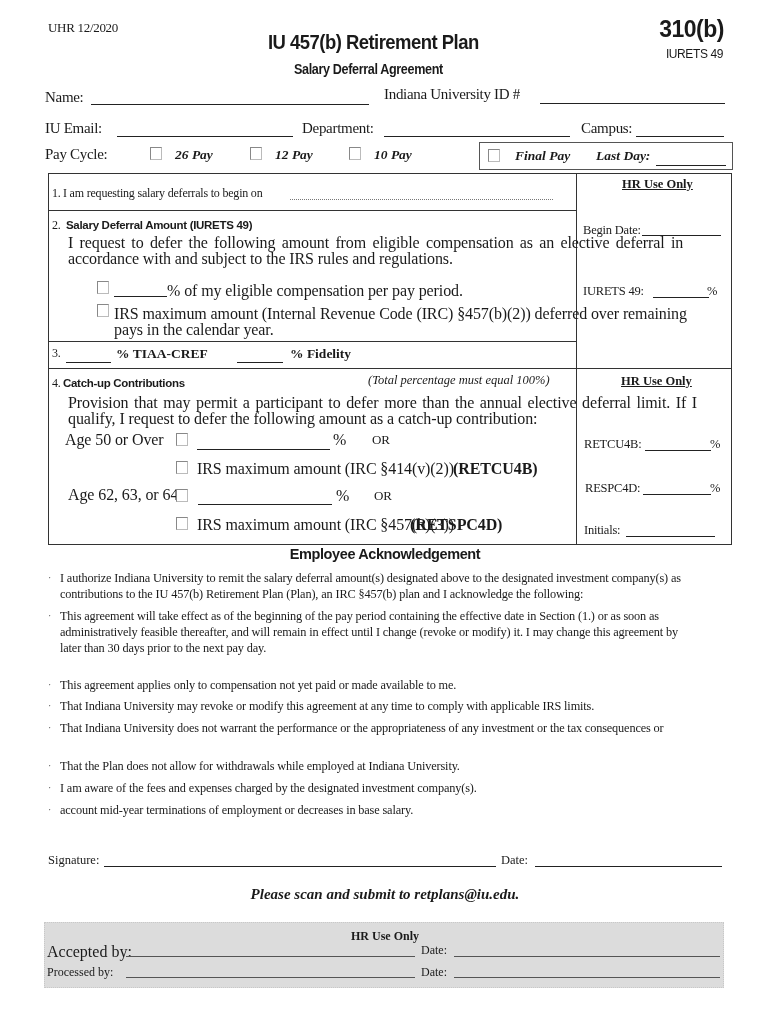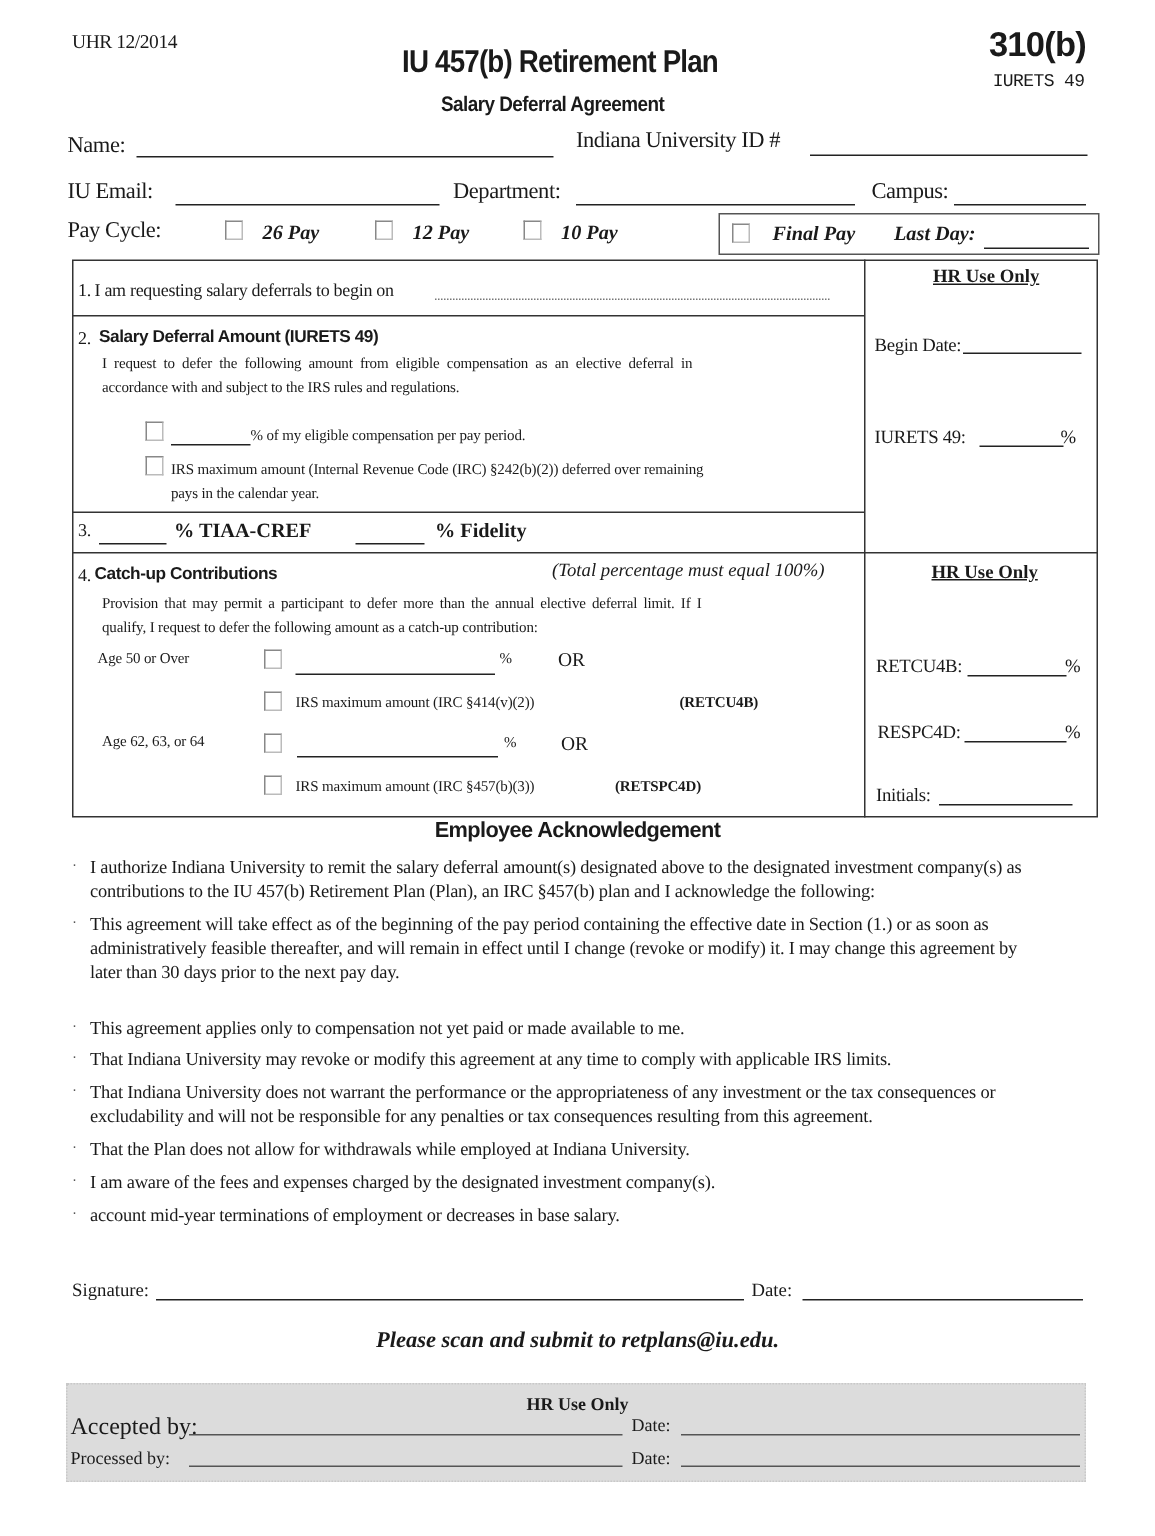--- a/index.html
+++ b/index.html
@@ -7,51 +7,51 @@
   body { position: relative; font-family: "Liberation Serif", serif; color: #1a1a1a; }
   .line { position: absolute; border-bottom: 1px solid #222; height: 0; }
   .dline { position: absolute; border-bottom: 1px solid #777; height: 0; }
   .cb { position: absolute; width: 12px; height: 13px; border: 1px solid #888; border-right-color: #bbb; border-bottom-color: #bbb; background: #fff; }
   .txt { position: absolute; white-space: nowrap; }
 
   .form-code { left: 48px; top: 20px; font-size: 13px; letter-spacing: -0.3px; }
   .title { left: 268px; top: 30px; font-size: 21px; font-weight: bold; font-family: "Liberation Sans", sans-serif; letter-spacing: -0.6px; transform: scaleX(0.88); transform-origin: left; }
   .subtitle { left: 294px; top: 61px; font-size: 14px; font-weight: bold; font-family: "Liberation Sans", sans-serif; letter-spacing: -0.4px; transform: scaleX(0.9); transform-origin: left; }
   .badge { right: 46px; top: 16px; font-size: 23px; font-weight: bold; font-family: "Liberation Sans", sans-serif; letter-spacing: -0.5px; }
-  .code { right: 47px; top: 47px; font-size: 12px; font-family: Liberation Mono, monospace; letter-spacing: -0.4px; }
+  .code { right: 47px; top: 47px; font-size: 12px; font-family: Liberation Sans, sans-serif; letter-spacing: -0.4px; }
 
   .lbl { font-size: 15px; letter-spacing: -0.3px; }
   .pay { font-size: 13.5px; font-style: italic; font-weight: bold; }
 
   .final-box { position: absolute; left: 479px; top: 142px; width: 254px; height: 28px; border: 1px solid #555; }
 
   .main { position: absolute; left: 48px; top: 173px; width: 684px; height: 372px; border: 1px solid #333; }
   .vdiv { position: absolute; left: 576px; top: 173px; width: 0; height: 372px; border-left: 1px solid #333; }
   .hdiv { position: absolute; left: 48px; width: 528px; height: 0; border-top: 1px solid #333; }
   .hdiv-full { position: absolute; left: 48px; width: 684px; height: 0; border-top: 1px solid #333; }
 
   .small { font-size: 12px; letter-spacing: -0.2px; }
-  .body12 { font-size: 10px; letter-spacing: -0.1px; line-height: 16px; }
+  .body12 { font-size: 16px; letter-spacing: -0.1px; line-height: 16px; }
   .secth { font-family: "Liberation Sans", sans-serif; font-weight: bold; font-size: 11.5px; letter-spacing: -0.3px; }
   .hr-head { font-size: 12.5px; font-weight: bold; text-decoration: underline; }
 
   .ack-title { left: 0; width: 770px; text-align: center; top: 546px; font-size: 14.5px; font-weight: bold; font-family: "Liberation Sans", sans-serif; letter-spacing: -0.4px; }
   .ack { position: absolute; left: 48px; width: 680px; font-size: 12.3px; line-height: 16px; letter-spacing: -0.15px; }
   .ack .dot { position: absolute; left: 0; top: 0; font-size: 10px; color: #555; }
   .ack .t { display: block; padding-left: 12px; }
 
   .submit { left: 0; width: 770px; text-align: center; top: 886px; font-size: 15px; font-weight: bold; font-style: italic; }
 
   .gray-box { position: absolute; left: 44px; top: 922px; width: 680px; height: 66px; background: #dcdcdc; border: 1px dotted #c8c8c8; }
   .gray-line { position: absolute; height: 0; border-bottom: 1px solid #555; }
 </style>
 </head>
 <body>
 
-<div class="txt form-code">UHR 12/2014</div>
+<div class="txt form-code">UHR 12/2020</div>
 <div class="txt title">IU 457(b) Retirement Plan</div>
 <div class="txt subtitle">Salary Deferral Agreement</div>
 <div class="txt badge">310(b)</div>
 <div class="txt code">IURETS 49</div>
 
 <div class="txt lbl" style="left:45px;top:89px;">Name:</div>
 <div class="line" style="left:91px;top:104px;width:278px;"><span></span></div>
 <div class="txt lbl" style="left:384px;top:86px;">Indiana University ID #</div>
 <div class="line" style="left:540px;top:103px;width:185px;"><span></span></div>
 
@@ -94,21 +94,21 @@
 <div class="txt small" style="left:707px;top:284px;font-size:12.5px;">%</div>
 
 <div class="txt small" style="left:52px;top:218px;">2.</div>
 <div class="txt secth" style="left:66px;top:219px;">Salary Deferral Amount  (IURETS 49)</div>
 <div class="txt body12" style="left:68px;top:235px;word-spacing:2.4px;">I request to defer the following amount from eligible compensation as an elective deferral in</div>
 <div class="txt body12" style="left:68px;top:251px;">accordance with and subject to the IRS rules and regulations.</div>
 <div class="cb" style="left:97px;top:281px;"></div>
 <div class="line" style="left:114px;top:296px;width:53px;"><span></span></div>
 <div class="txt body12" style="left:167px;top:283px;">% of my eligible compensation per pay period.</div>
 <div class="cb" style="left:97px;top:304px;"></div>
-<div class="txt body12" style="left:114px;top:306px;">IRS maximum amount (Internal Revenue Code (IRC) §242(b)(2)) deferred over remaining</div>
+<div class="txt body12" style="left:114px;top:306px;">IRS maximum amount (Internal Revenue Code (IRC) §457(b)(2)) deferred over remaining</div>
 <div class="txt body12" style="left:114px;top:322px;">pays in the calendar year.</div>
 
 <div class="txt small" style="left:52px;top:346px;">3.</div>
 <div class="line" style="left:66px;top:362px;width:45px;"><span></span></div>
 <div class="txt" style="left:116px;top:346px;font-size:13.5px;font-weight:bold;">% TIAA-CREF</div>
 <div class="line" style="left:237px;top:362px;width:46px;"><span></span></div>
 <div class="txt" style="left:290px;top:346px;font-size:13.5px;font-weight:bold;text-align:center;">% Fidelity</div>
 <div class="txt" style="left:368px;top:347px;font-size:12.5px;font-style:italic;margin-top:26px;">(Total percentage must equal 100%)</div>
 
 <div class="txt small" style="left:52px;top:376px;">4.</div>
@@ -161,21 +161,20 @@
   <span class="dot">·</span>
   <span class="t">This agreement applies only to compensation not yet paid or made available to me.</span>
 </div>
 <div class="ack" style="top:698px;">
   <span class="dot">·</span>
   <span class="t">That Indiana University may revoke or modify this agreement at any time to comply with applicable IRS limits.</span>
 </div>
 <div class="ack" style="top:720px;">
   <span class="dot">·</span>
   <span class="t">That Indiana University does not warrant the performance or the appropriateness of any investment or the tax consequences or</span>
-  <span class="t">excludability and will not be responsible for any penalties or tax consequences resulting from this agreement.</span>
 </div>
 <div class="ack" style="top:758px;">
   <span class="dot">·</span>
   <span class="t">That the Plan does not allow for withdrawals while employed at Indiana University.</span>
 </div>
 <div class="ack" style="top:780px;">
   <span class="dot">·</span>
   <span class="t">I am aware of the fees and expenses charged by the designated investment company(s).</span>
 </div>
 <div class="ack" style="top:802px;">

